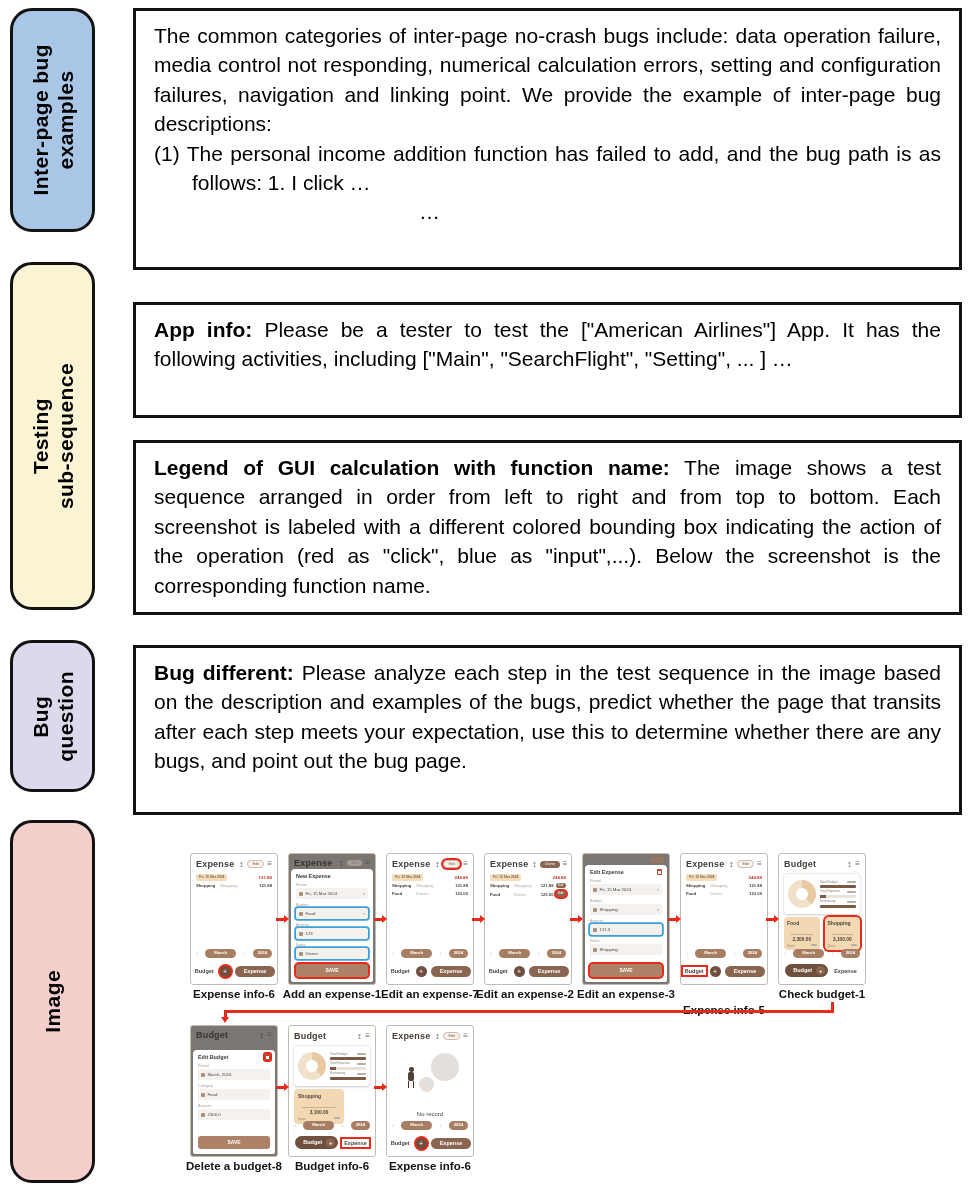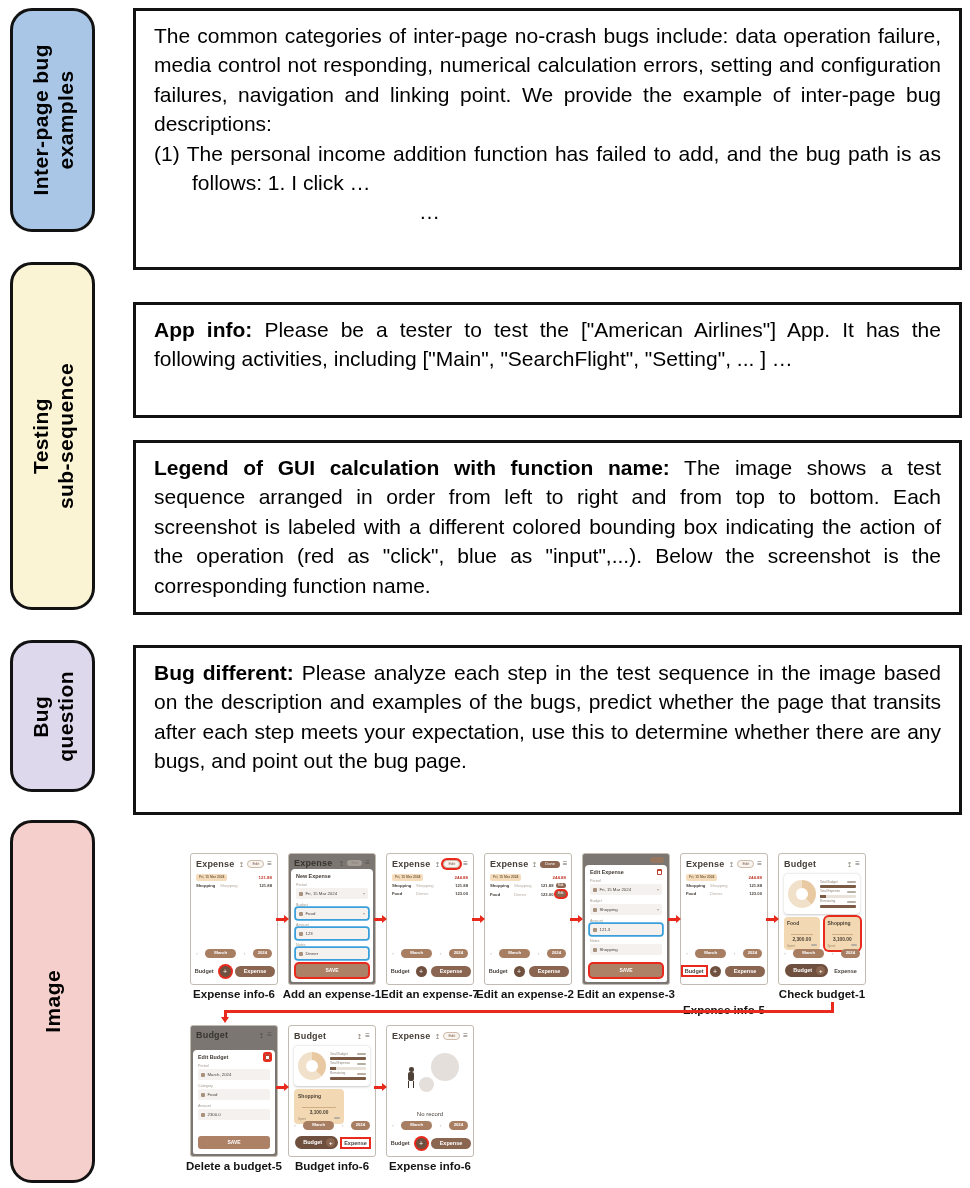--- a/index.html
+++ b/index.html
@@ -487,21 +487,21 @@
       <span>Food</span>
     </div>
     <div class="flabel">Amount</div>
     <div class="fieldbox">
       <span class="f-ic"></span>
       <span>2300.0</span>
     </div>
     <div class="savebtn">SAVE</div>
   </div>
 </div>
-<div class="cap" style="left:175px;top:1160px">Delete a budget-5</div>
+<div class="cap" style="left:175px;top:1160px">Delete a budget-8</div>
 
 <div class="phone" style="left:288px;top:1025px">
   <div class="ph-head">
     <span class="ph-title">Budget</span>
     <span class="ic-share">↥</span>
     <span class="ic-menu">≡</span>
   </div>
   <div class="dcard">
     <div class="donut"></div>
     <div class="dstats">

